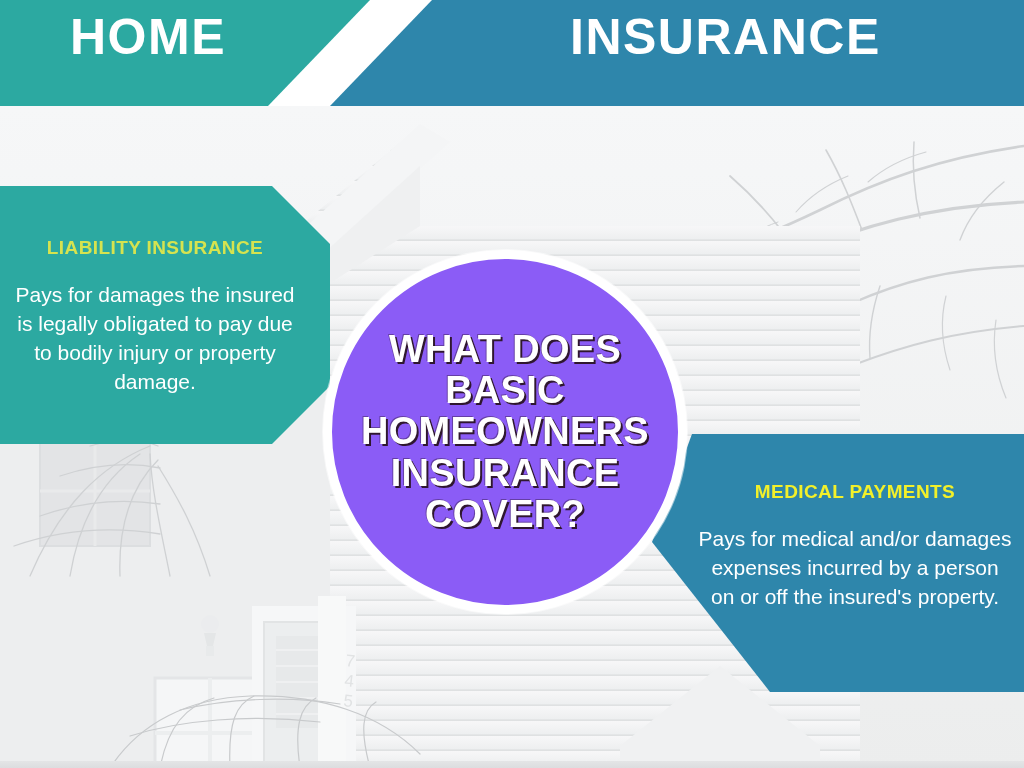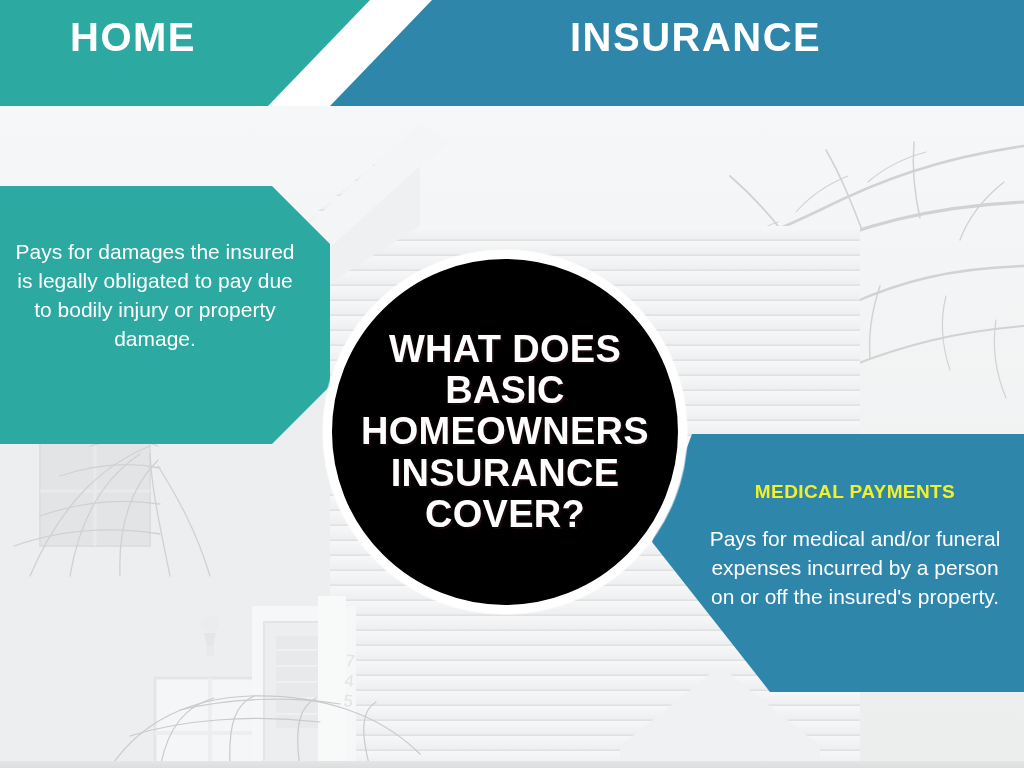--- a/index.html
+++ b/index.html
@@ -52,21 +52,21 @@
     width: 1024px; height: 106px;
   }
   .header-word {
     position: absolute;
     top: 0;
     height: 74px;
     display: flex;
     align-items: center;
     color: #ffffff;
     font-weight: 700;
-    font-size: 40px;
+    font-size: 50px;
     letter-spacing: 1.5px;
     text-transform: uppercase;
     line-height: 1;
     white-space: nowrap;
     font-family: "Liberation Sans", sans-serif;
   }
   #word-home  { left: 70px; }
   #word-ins   { left: 570px; }
 
   
@@ -129,21 +129,21 @@
   #panel-medical .panel-title { color: #f2f02a; }
 
   
   #center-circle {
     position: absolute;
     left: 323px;
     top: 250px;
     width: 364px;
     height: 364px;
     border-radius: 50%;
-    background: #000000;
+    background: #8b5cf6;
     border: 9px solid #ffffff;
     box-sizing: border-box;
     display: flex;
     align-items: center;
     justify-content: center;
     box-shadow: 0 0 0 1px rgba(255,255,255,0.55);
   }
   #circle-text {
     color: #ffffff;
     font-weight: 700;
@@ -296,31 +296,32 @@
     </svg>
     <div class="header-word" id="word-home">HOME</div>
     <div class="header-word" id="word-ins">INSURANCE</div>
   </div>
 
   <div class="panel" id="panel-liability">
     <svg width="330" height="258" viewBox="0 0 330 258" aria-hidden="true">
       <polygon points="0,0 272,0 330,58 330,200 272,258 0,258" fill="#2ca9a1"></polygon>
     </svg>
     <div class="panel-inner">
+      <h2 class="panel-title">LIABILITY INSURANCE</h2>
       <p class="panel-body">Pays for damages the insured is legally obligated to pay due to bodily injury or property damage.</p>
     </div>
   </div>
 
   <div class="panel" id="panel-medical">
     <svg width="384" height="258" viewBox="0 0 384 258" aria-hidden="true">
       <polygon points="52,0 384,0 384,258 130,258 12,108 52,0" fill="#2e86ab"></polygon>
     </svg>
     <div class="panel-inner">
       <h2 class="panel-title">MEDICAL PAYMENTS</h2>
-      <p class="panel-body">Pays for medical and/or funeral expenses incurred by a person on or off the insured's property.</p>
+      <p class="panel-body">Pays for medical and/or damages expenses incurred by a person on or off the insured's property.</p>
     </div>
   </div>
 
   <div id="center-circle">
     <div id="circle-text">WHAT DOES
 BASIC
 HOMEOWNERS
 INSURANCE
 COVER?</div>
   </div>

